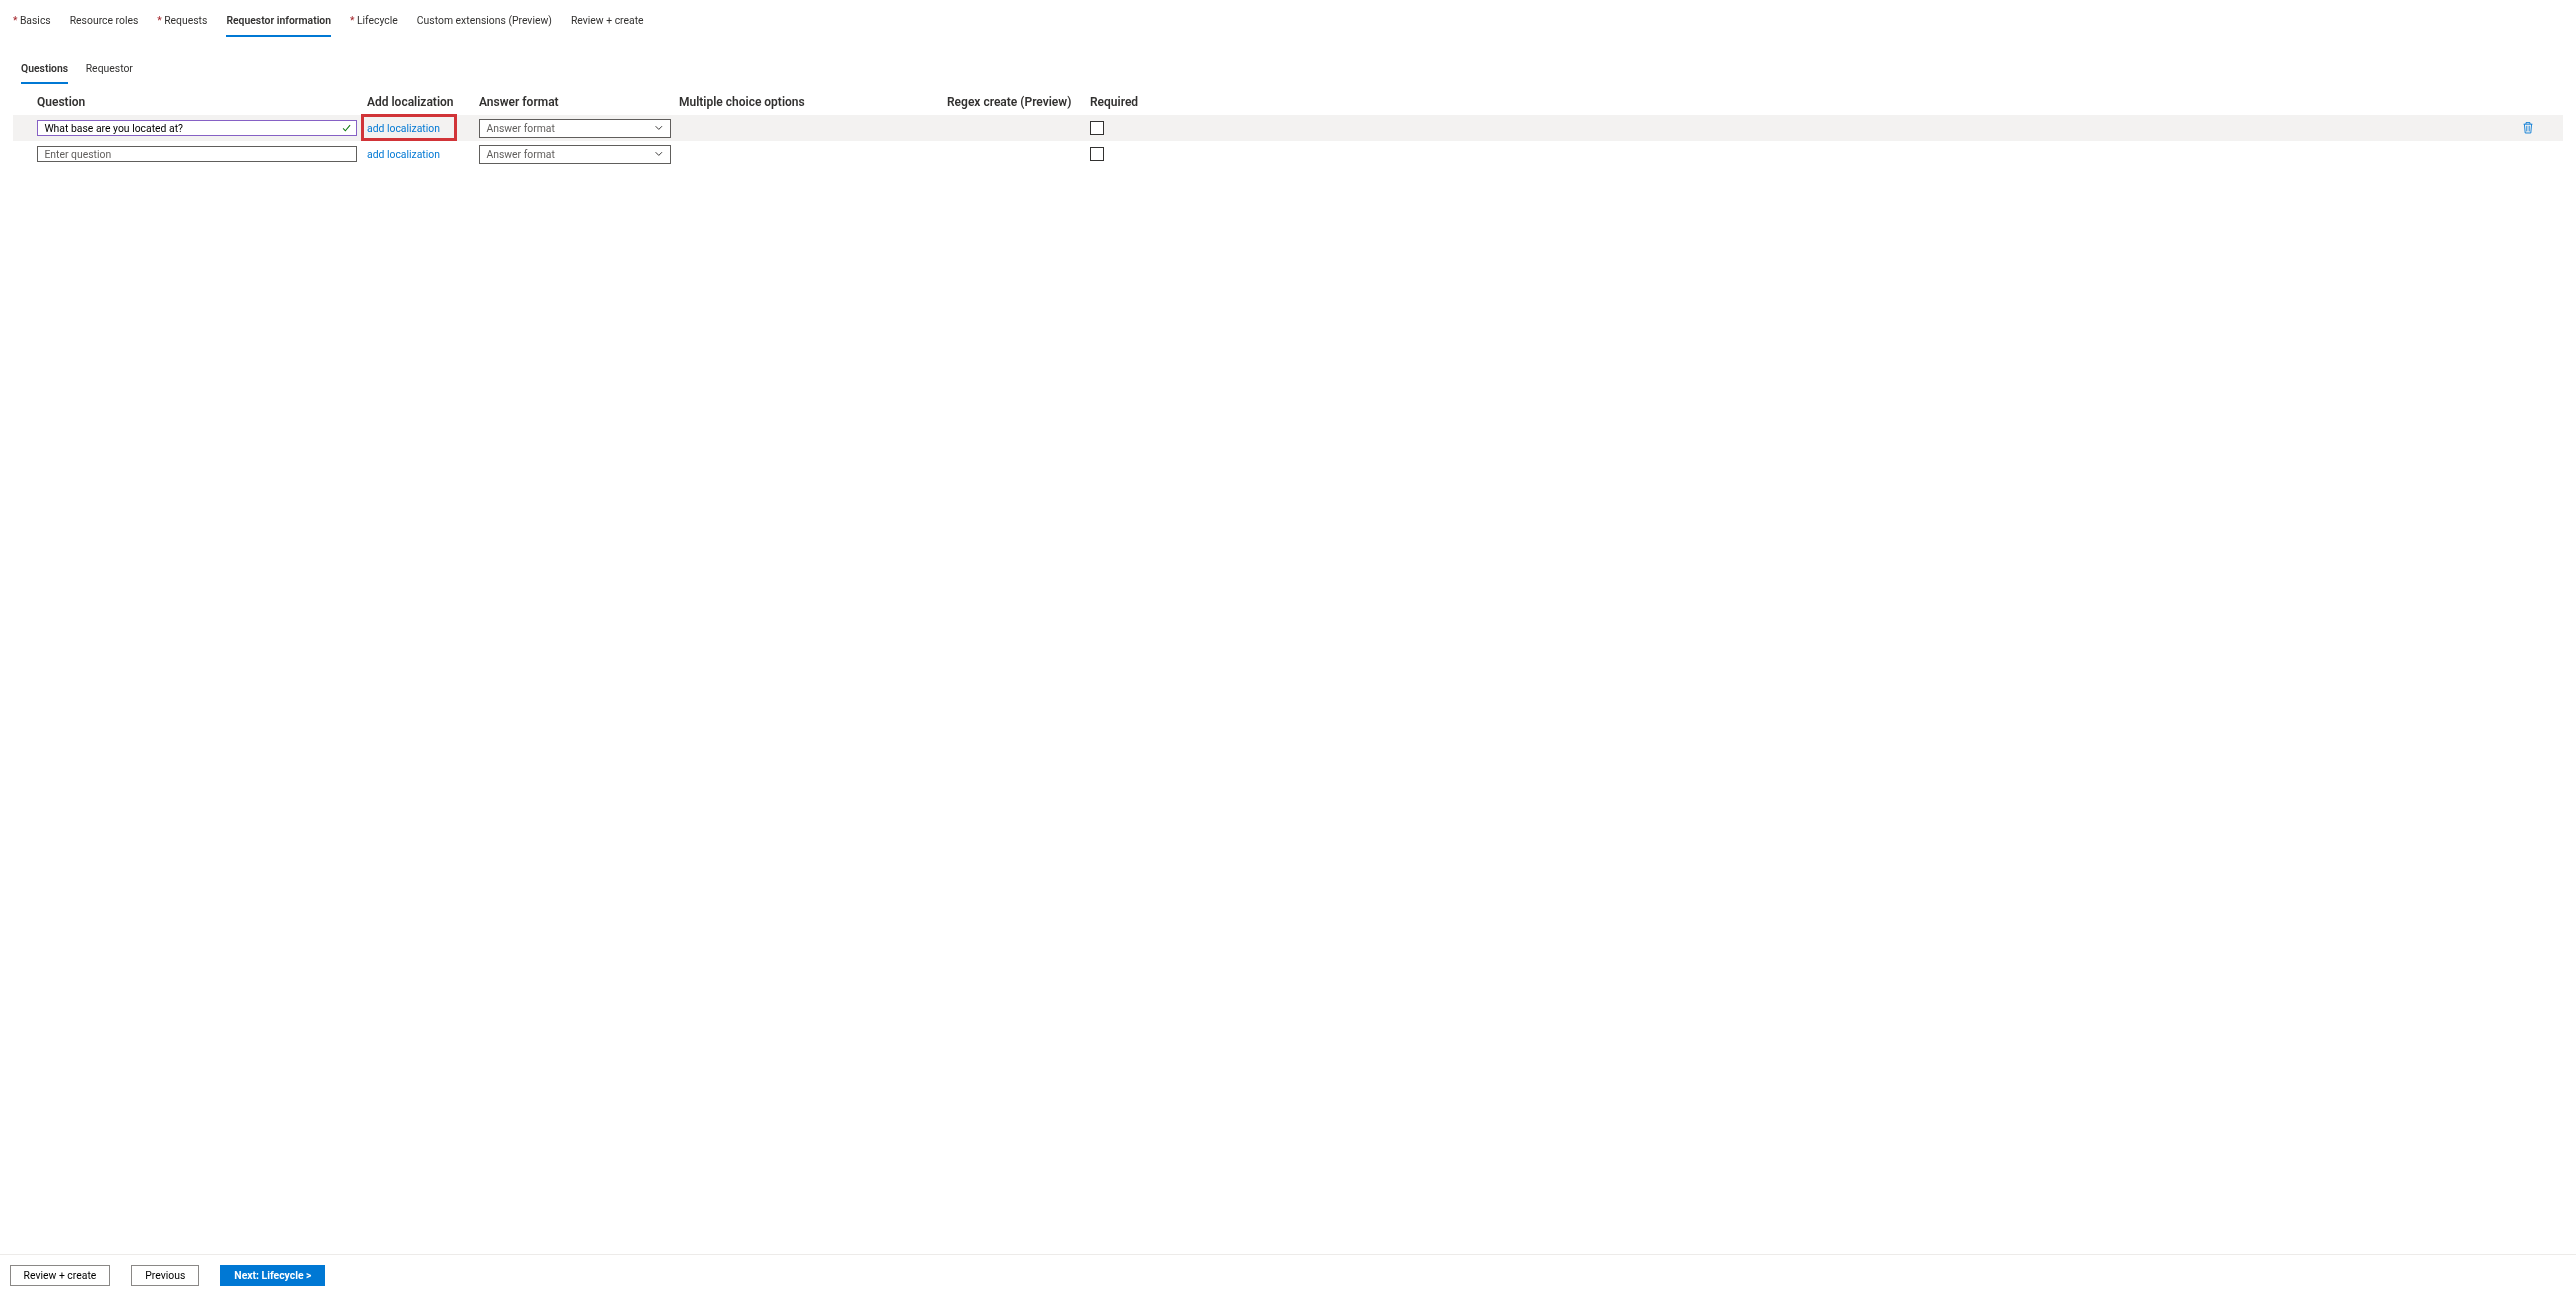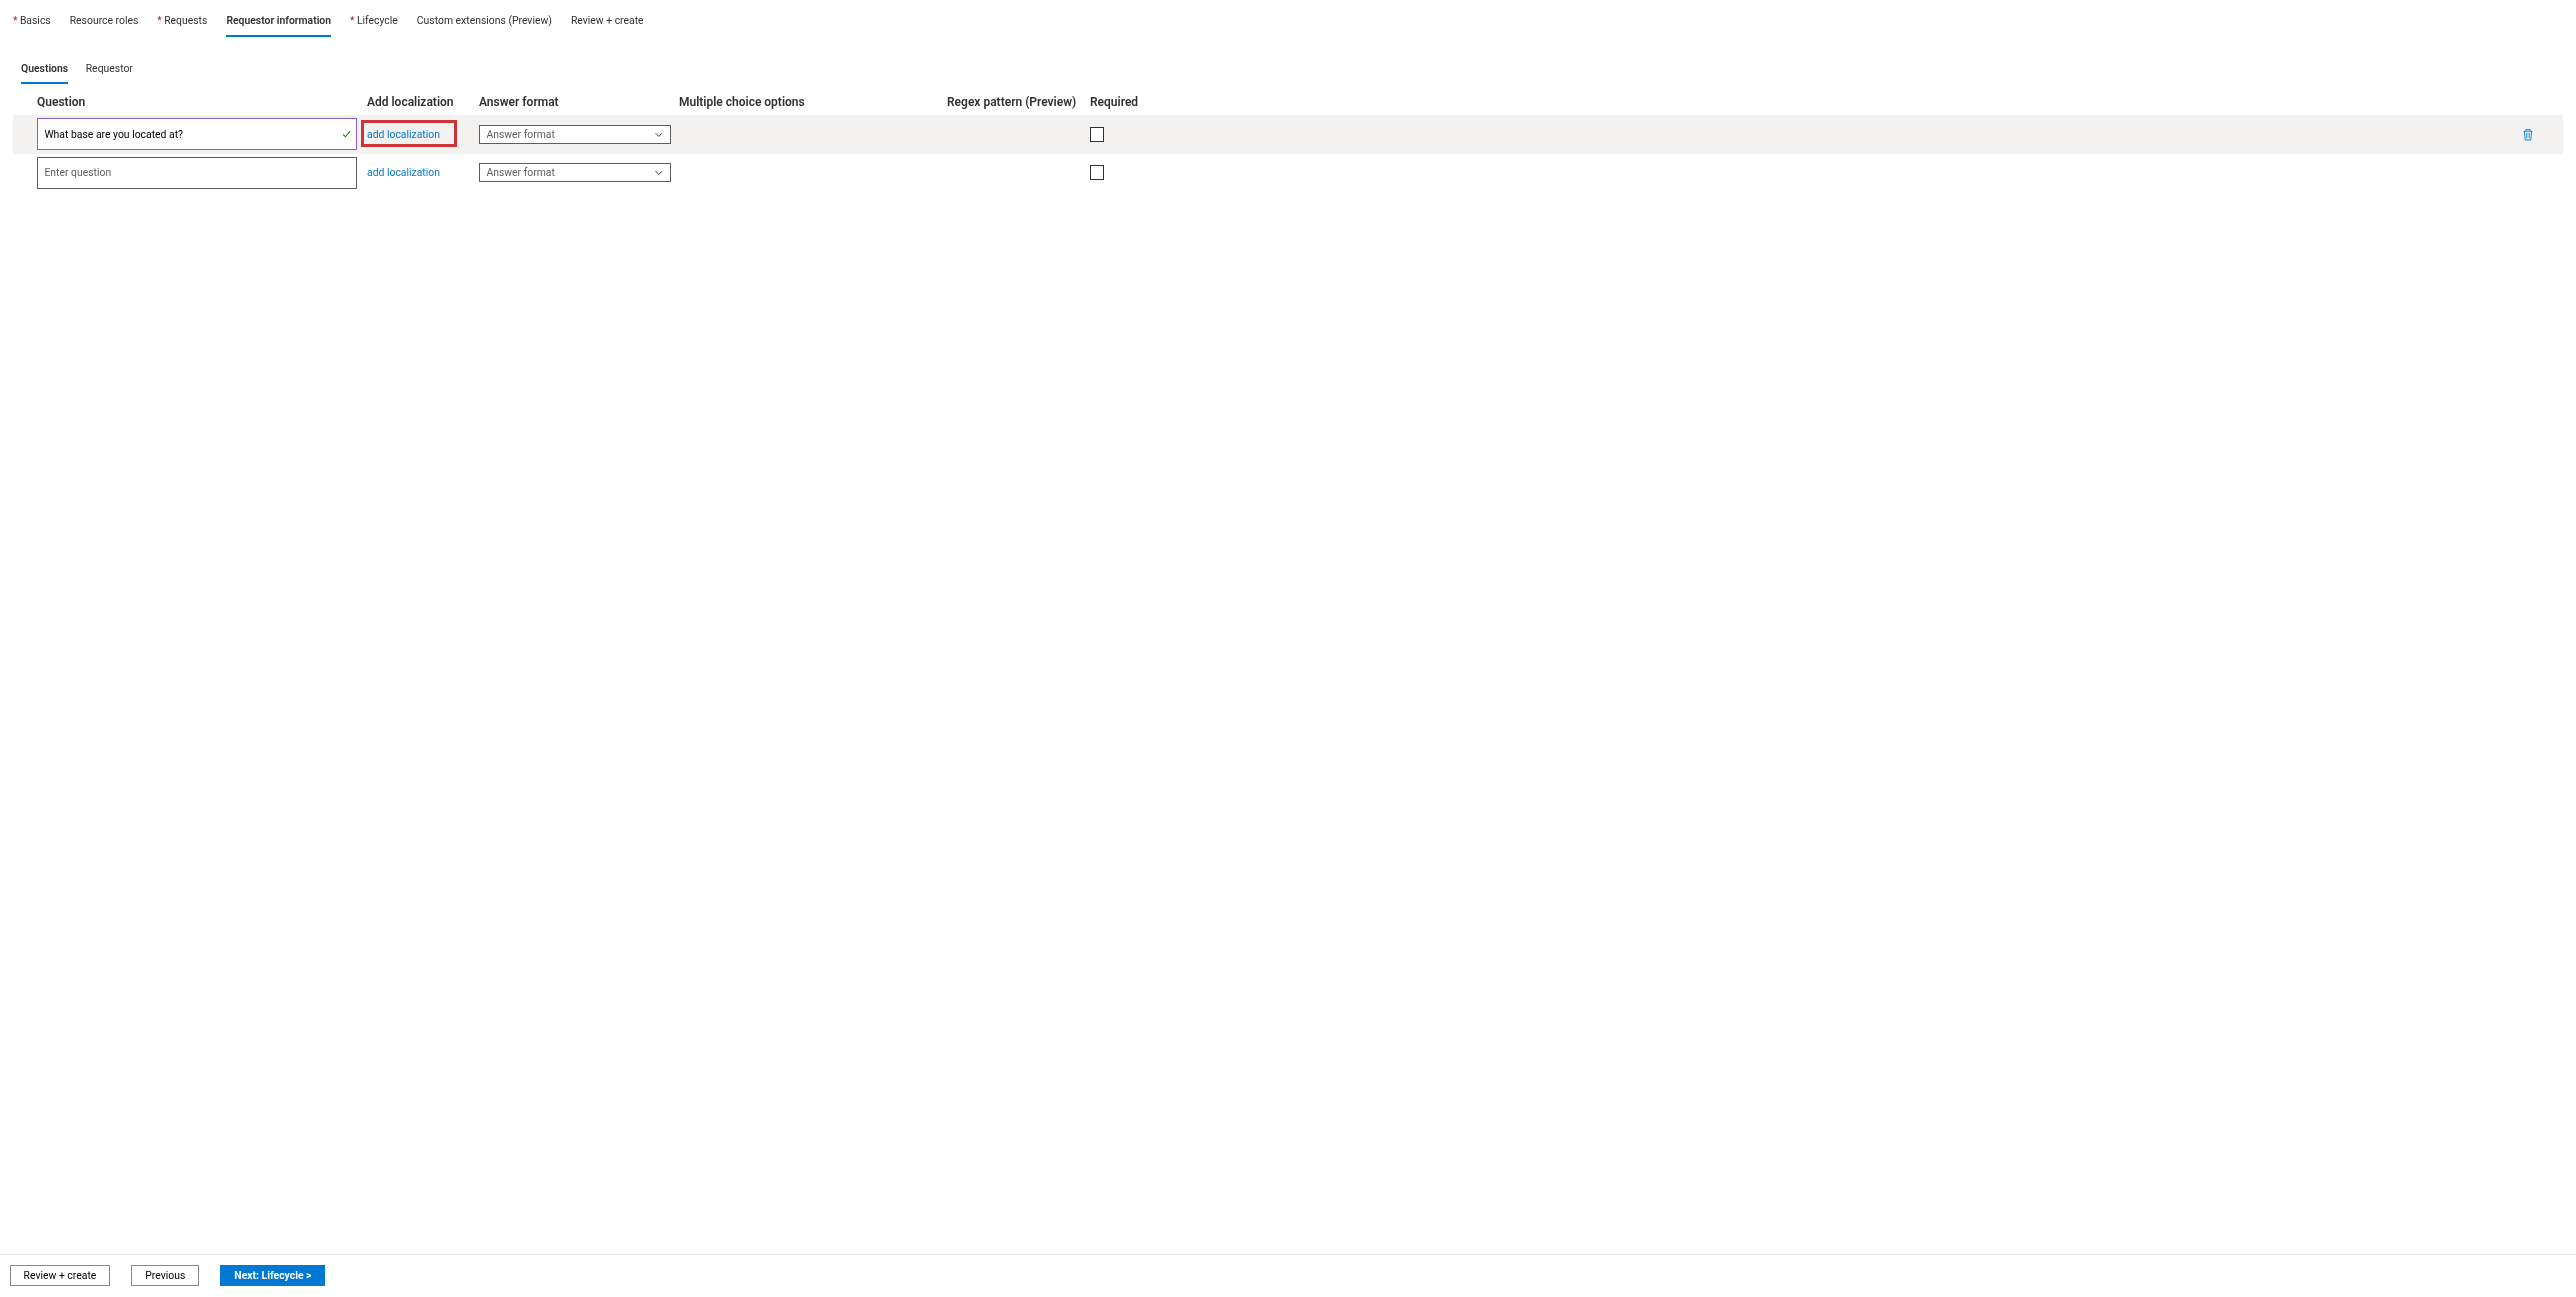--- a/index.html
+++ b/index.html
@@ -79,21 +79,21 @@
     min-height: 26px;
   }
   .grid-row.row-active { background: #f3f2f1; }
 
   .q-input-wrap {
     position: relative;
     width: 320px;
   }
   .q-input {
     width: 100%;
-    height: 32px;
+    height: 16px;
     border: 0.8px solid #605e5c;
     font-size: 10.4px;
     padding: 1.6px 21px 1.6px 6.4px;
     font-family: inherit;
     outline: none;
     background: #fff;
   }
   .q-input.valid { border-color: #8661c5; }
   .check-icon {
     position: absolute;
@@ -217,21 +217,21 @@
     <div class="subtab">
       <span>Requestor</span>
     </div>
   </div>
 
   <div class="grid-header">
     <div>Question</div>
     <div>Add localization</div>
     <div>Answer format</div>
     <div>Multiple choice options</div>
-    <div>Regex pattern (Preview)</div>
+    <div>Regex create (Preview)</div>
     <div>Required</div>
     <div></div>
   </div>
 
   <div class="grid-row row-active">
     <div class="q-input-wrap">
       <input class="q-input valid" type="text" value="What base are you located at?" style="">
       <span class="check-icon">
         <svg viewBox="0 0 16 16">
             <path d="M3 8.5 6.2 12 13 4" fill="none" stroke="#107c10" stroke-width="1.5"></path>

